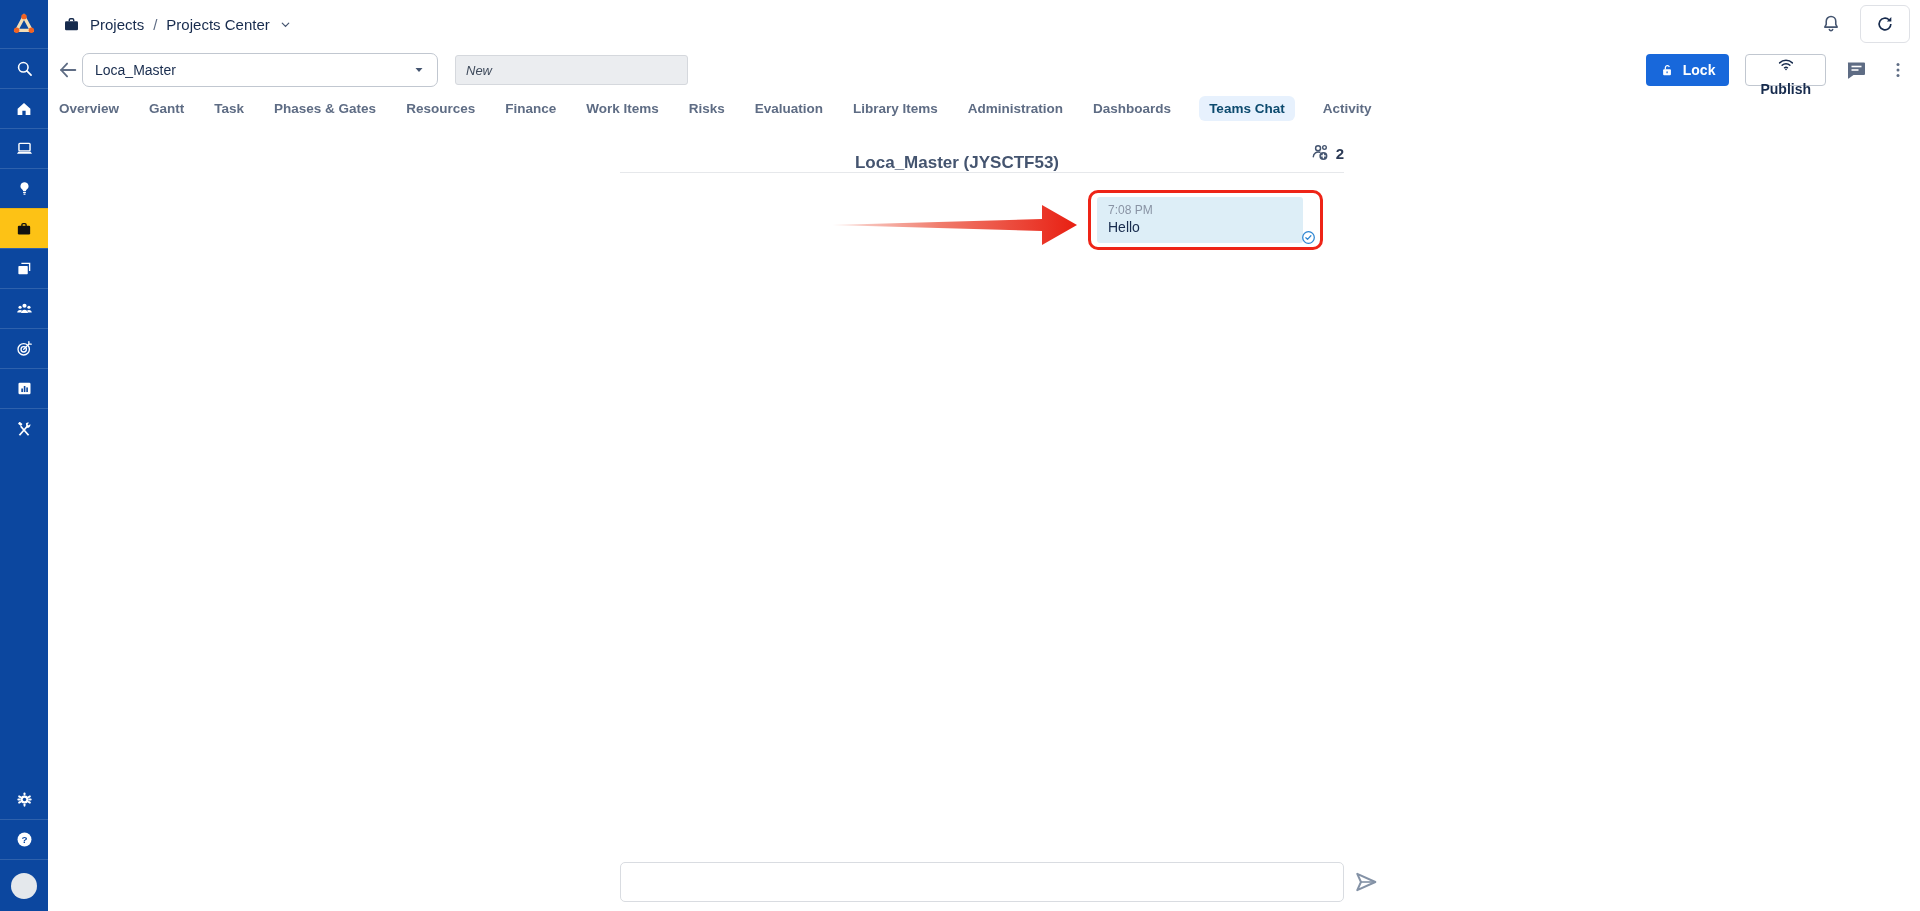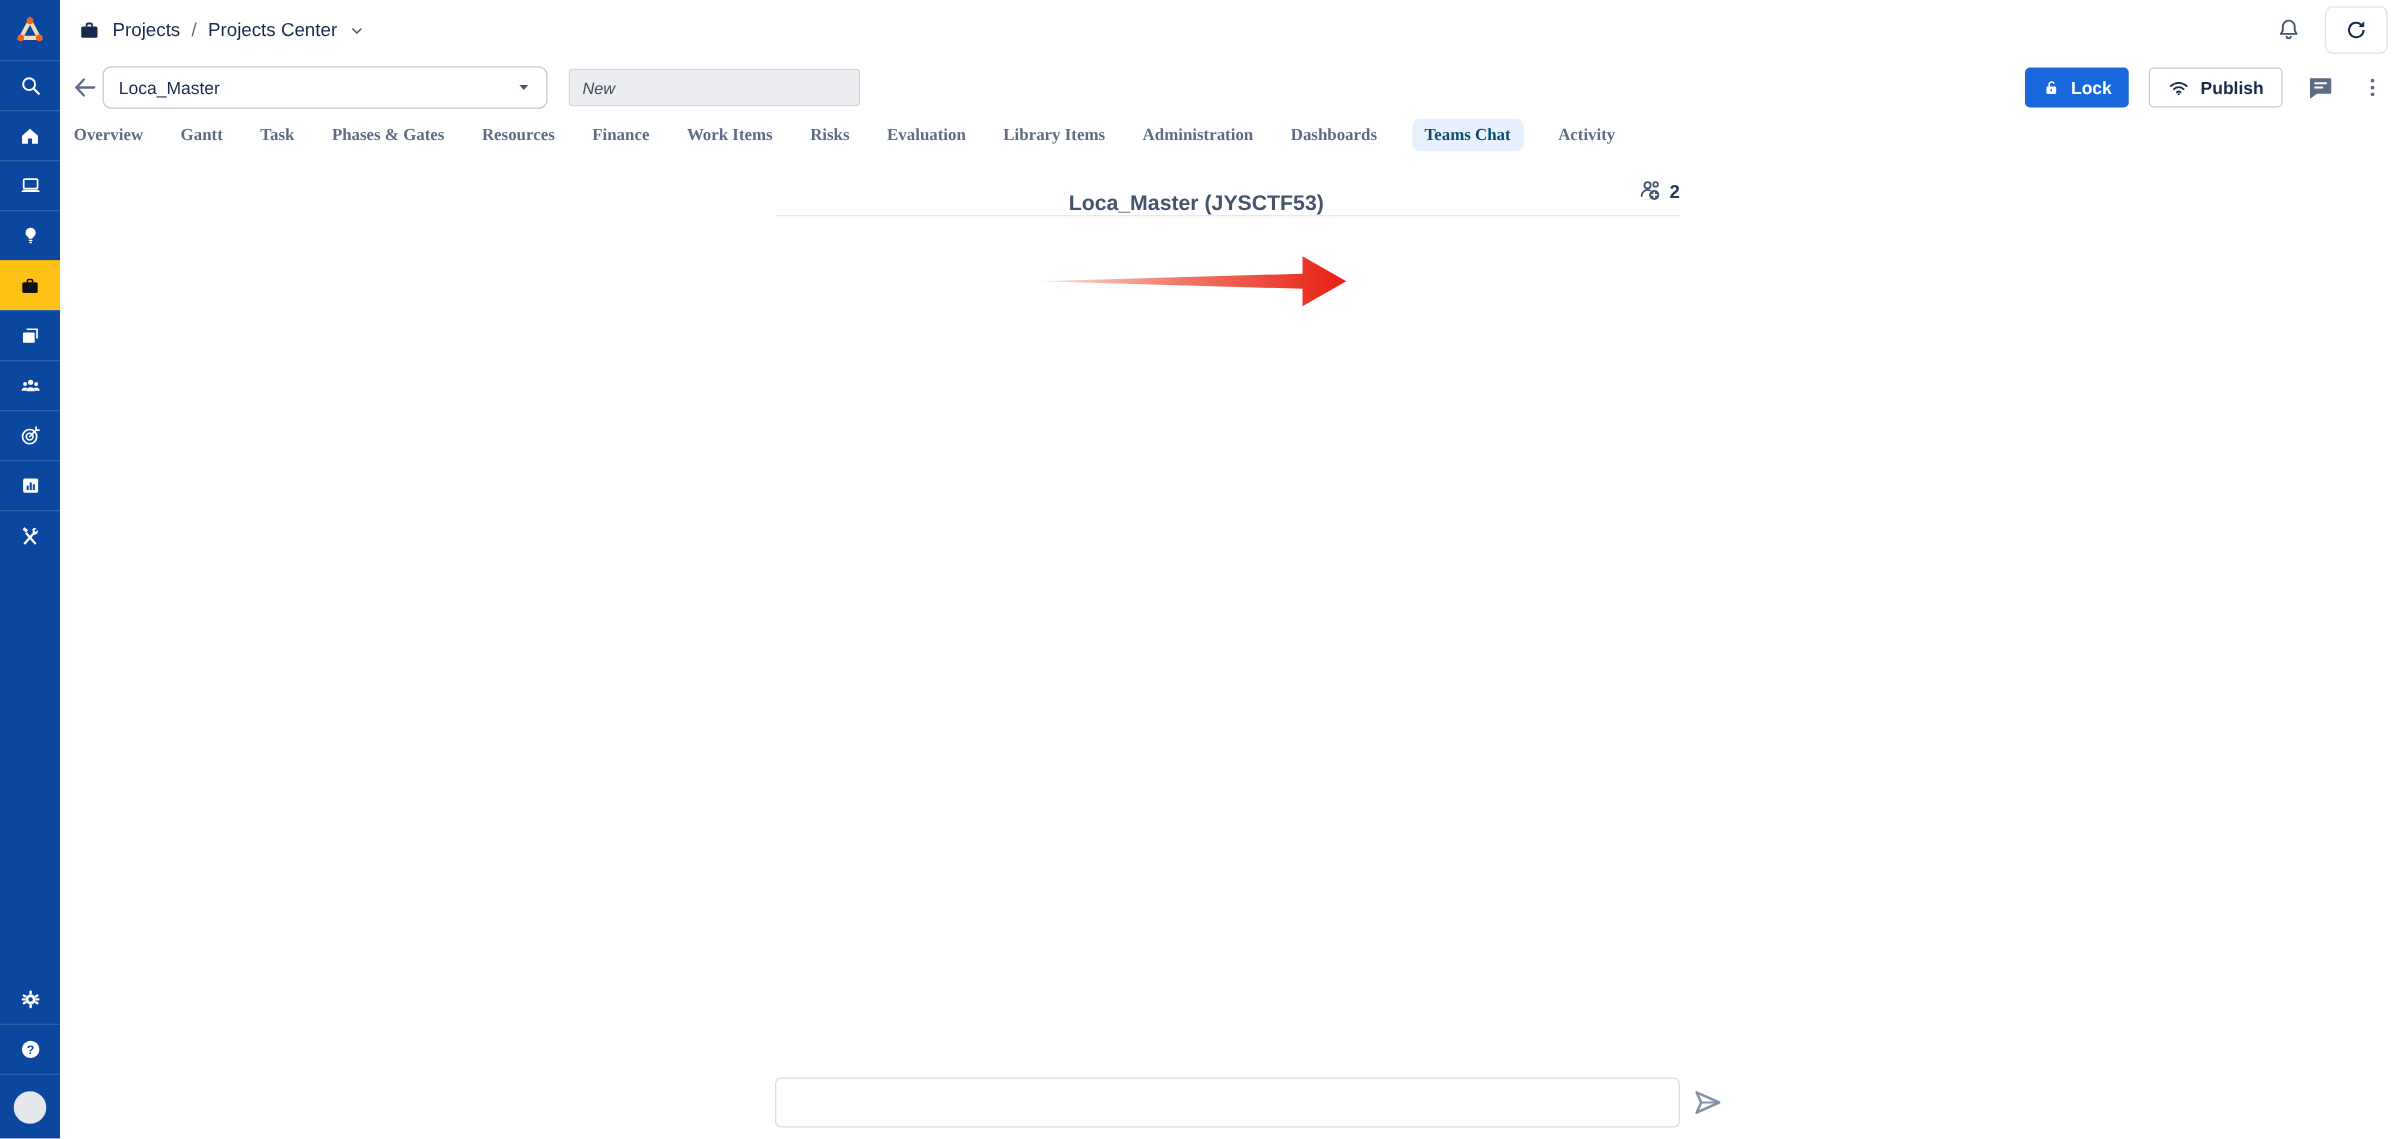--- a/index.html
+++ b/index.html
@@ -56,32 +56,32 @@
   }
   .toolbar-right { position:absolute; right:10px; top:0; height:44px; display:flex; align-items:center; gap:16px; }
   .lock-btn {
     height:32px; min-width:80px; padding:0 14px; border:none; border-radius:4px;
     background:#1868db; color:#fff; font-size:14px; font-weight:700;
     display:flex; align-items:center; gap:8px; cursor:pointer; font-family:inherit;
   }
   .publish-btn {
     height:32px; padding:0 14px; border:1px solid #c1c7d0; border-radius:4px; background:#fff;
     color:#172b4d; font-size:14px; font-weight:700;
-    display:flex; align-items:center; gap:8px; cursor:pointer; font-family:inherit;
+    display:flex; align-items:center; gap:8px; cursor:pointer; font-family:inherit;flex-direction:column;
   }
   .icon-btn { cursor:pointer; padding:2px; }
 
   
   .tabbar {
     position:absolute; left:48px; top:92px; width:1872px; height:32px;
     display:flex; align-items:center; gap:26px; padding-left:9px;
   }
   .tab {
     font-size:13.5px; font-weight:600; color:#5e6c84; cursor:pointer;
-    padding:5px 2px; border-radius:6px; white-space:nowrap;font-family:Liberation Serif, serif;
+    padding:5px 2px; border-radius:6px; white-space:nowrap;
   }
   .tab.active { color:#0c4a6e; background:#e7f1fd; padding:5px 10px; }
 
   
   .chat-title-row { position:absolute; left:620px; top:138px; width:724px; height:34px; }
   .chat-title {
     position:absolute; left:0; right:50px; top:15px; text-align:center;
     font-size:17px; font-weight:700; color:#44546f;
   }
   .chat-members { position:absolute; right:0; top:4px; display:flex; align-items:center; gap:4px; cursor:pointer; }
@@ -389,20 +389,32 @@
         <linearGradient id="arrGrad" x1="0" y1="0" x2="1" y2="0">
           <stop offset="0" stop-color="#fbe3df"></stop>
           <stop offset="0.45" stop-color="#f07a6a"></stop>
           <stop offset="1" stop-color="#e81f12"></stop>
         </linearGradient>
       </defs>
       <polygon points="2,22 212,16 212,2 247,22 212,42 212,28" fill="url(#arrGrad)"></polygon>
     </svg>
   </span>
 
+  <div class="msg-annotation">
+    <div class="msg-bubble">
+      <div class="msg-time">7:08 PM</div>
+      <div class="msg-text">Hello</div>
+    </div>
+    <span class="msg-status">
+      <svg width="15" height="15" viewBox="0 0 24 24">
+          <circle cx="12" cy="12" r="9.3" fill="#fff" stroke="#2d86d2" stroke-width="2"></circle>
+          <path d="M7.8 12.4l2.6 2.6 5.4-5.8" fill="none" stroke="#2d86d2" stroke-width="2" stroke-linecap="round" stroke-linejoin="round"></path>
+        </svg>
+    </span>
+  </div>
 
   <input class="chat-input" type="text" value="" style="">
   <span class="send-btn">
     <svg width="28" height="28" viewBox="0 0 24 24" fill="none" stroke="#8492a6" stroke-width="1.7" stroke-linejoin="round">
         <path d="M4.5 5 20 12 4.5 19l3.2-7Z"></path>
         <path d="M7.7 12H20" stroke-width="1.4"></path>
       </svg>
   </span>
 
 </div>

